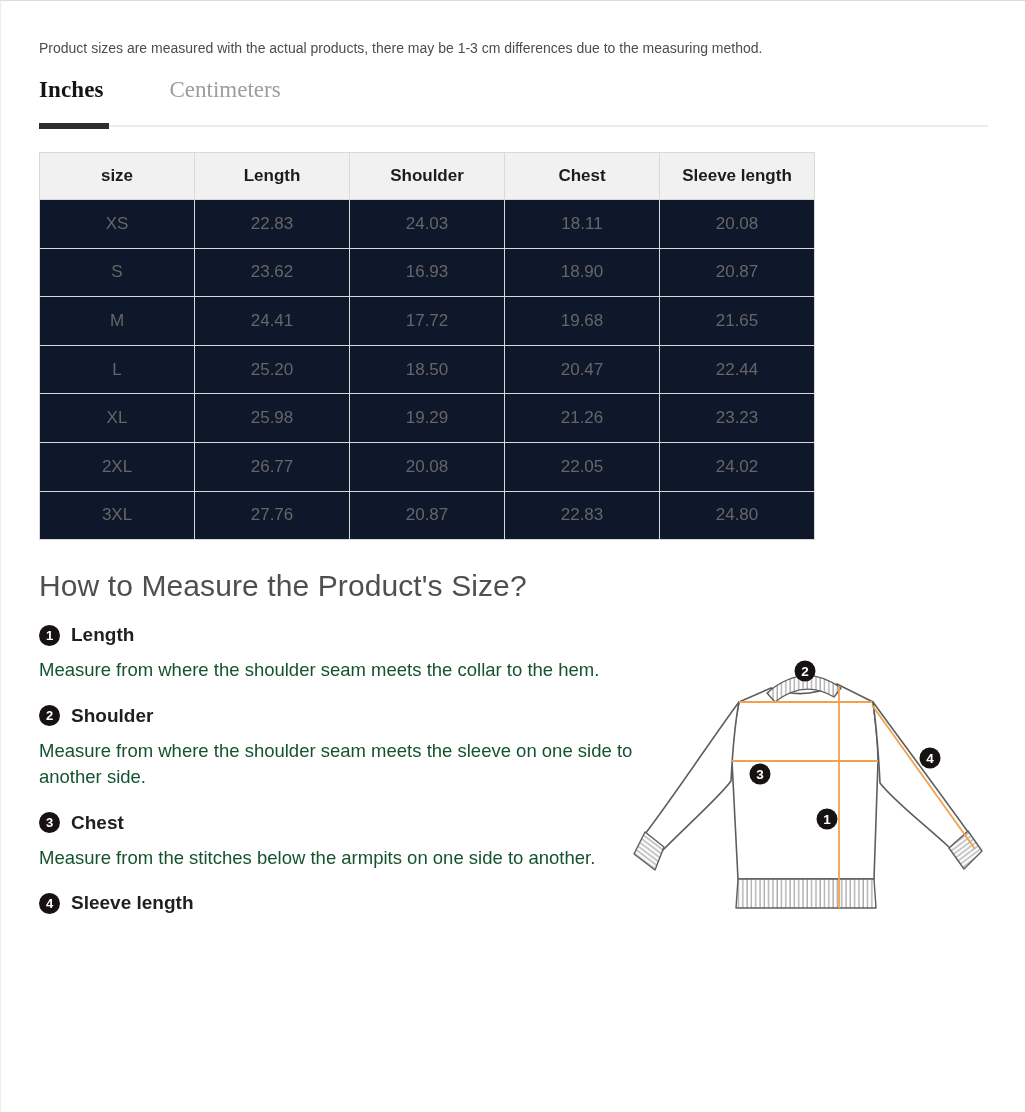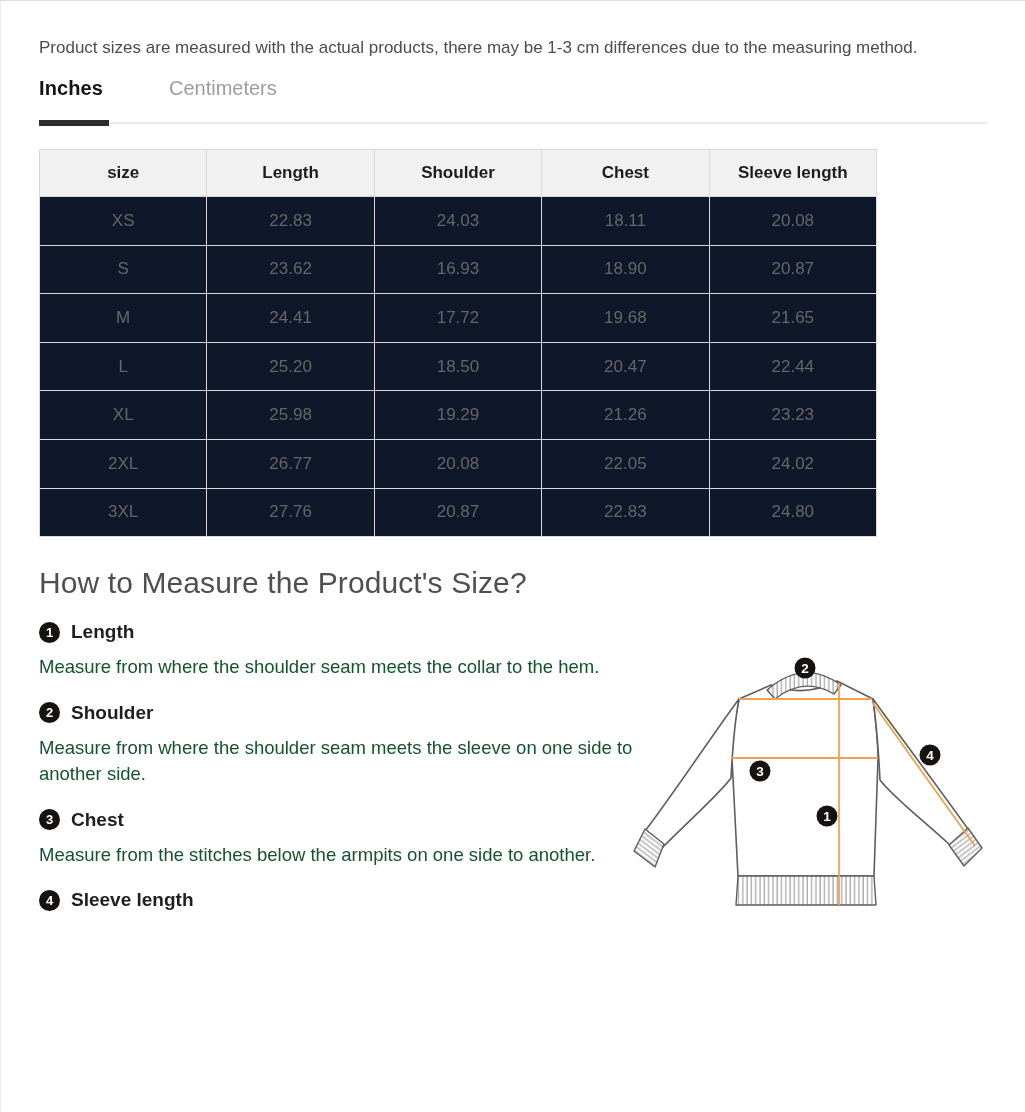--- a/index.html
+++ b/index.html
@@ -7,45 +7,45 @@
   body {
     font-family: "Liberation Sans", "DejaVu Sans", sans-serif;
     color: #222;
     border-top: 1px solid #dcdcdc;
     border-left: 1px solid #ededed;
   }
   .page { padding: 33px 37px 0 38px; }
 
   
   .intro {
-    font-size: 17px;
+    font-size: 14px;
     line-height: 28px;
     color: #4d4d4d;
     max-width: 960px;
   }
 
   
   .tabs { display: flex; gap: 66px; margin-top: 15px; align-items: baseline; }
   .tab {
     background: none; border: none; cursor: pointer;
-    font-family: Liberation Sans, sans-serif; font-size: 20px; padding: 0;
+    font-family: Liberation Serif, serif; font-size: 23px; padding: 0;
     color: #9d9d9d; font-weight: 400;
   }
   .tab.active { color: #141414; font-weight: 700; letter-spacing: 0.1px; }
   .tab-rule { position: relative; margin-top: 20px; height: 6px; }
   .tab-rule .base-line {
     position: absolute; left: 0; right: 0; top: 2px; height: 2px; background: #ececf0;
   }
   .tab-rule .active-marker {
     position: absolute; left: 0; top: 0; width: 70px; height: 6px; background: #2d2d2d;
   }
 
   
   table.size-table {
-    width: 838px; margin-top: 23px;
+    width: 776px; margin-top: 23px;
     border-collapse: collapse; table-layout: fixed;
   }
   .size-table th, .size-table td {
     border: 1px solid #d9d9d9; text-align: center; vertical-align: middle;
     font-size: 17px;
   }
   .size-table th {
     background: #f1f1f1; color: #1c1c1c; font-weight: 700; height: 47px;
   }
   .size-table td { color: #666; height: 48.6px; background: #0f172a; font-weight: 400; }

